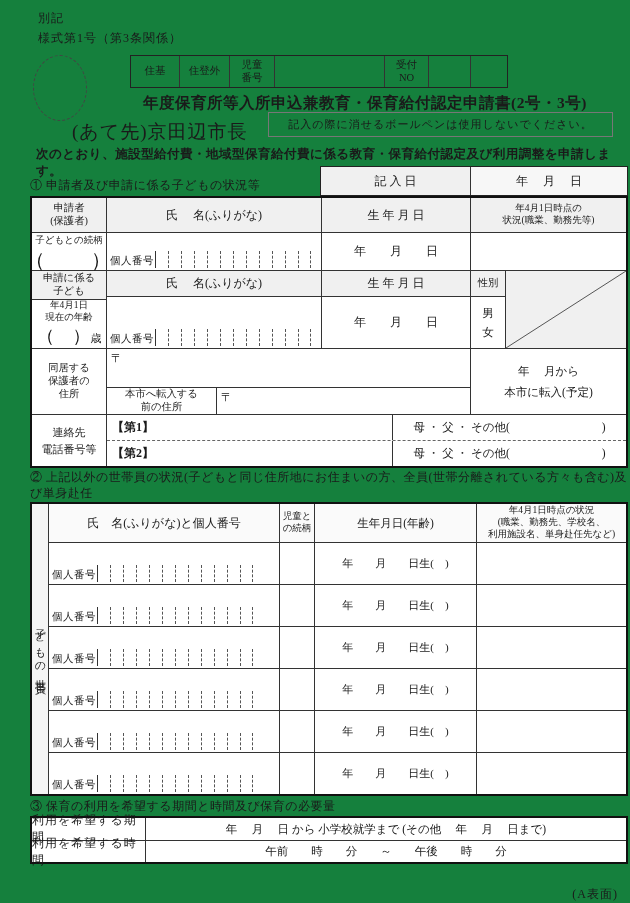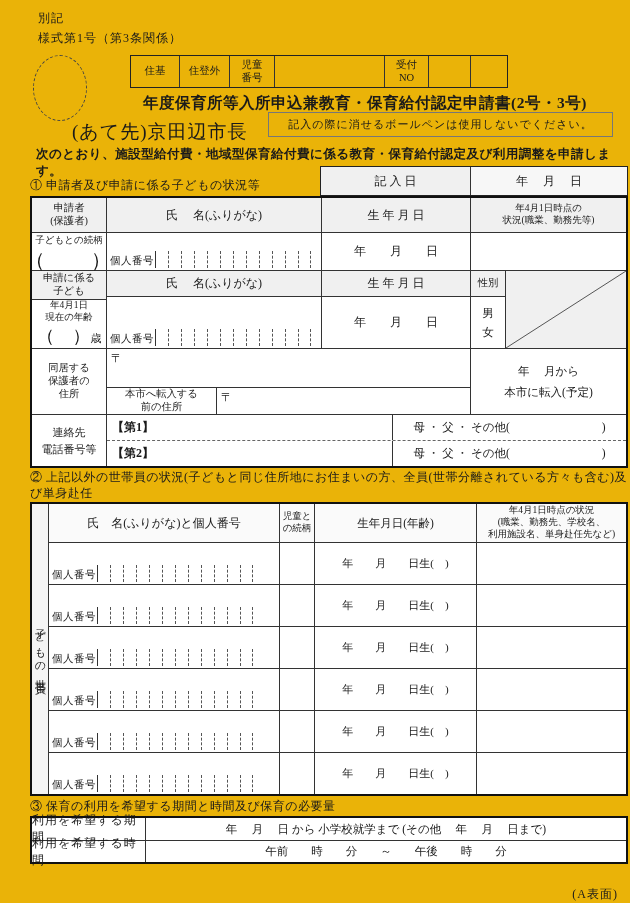--- a/index.html
+++ b/index.html
@@ -1,16 +1,16 @@
 <!DOCTYPE html>
 <html><head>
 <meta charset="utf-8">
 <style>
   html,body{margin:0;padding:0;background:#fff;}
-  #page{position:relative;width:630px;height:903px;background:#eab308;
+  #page{position:relative;width:630px;height:903px;background:#15803d;
         font-family:"Liberation Serif","DejaVu Serif",serif;color:#1a1a1a;
         -webkit-font-smoothing:antialiased;overflow:hidden;}
   .abs{position:absolute;}
   .pre{white-space:pre-line;}
   .ctr{display:flex;align-items:center;justify-content:center;text-align:center;}
   
   .small-note{font-size:12px;letter-spacing:1px;}
   .stamp{border:1.6px dashed #444;border-radius:50%;}
   .top-table{display:flex;border:1.4px solid #222;height:33px;box-sizing:border-box;}
   .top-table>div{border-left:1px solid #333;box-sizing:border-box;font-size:10.5px;

